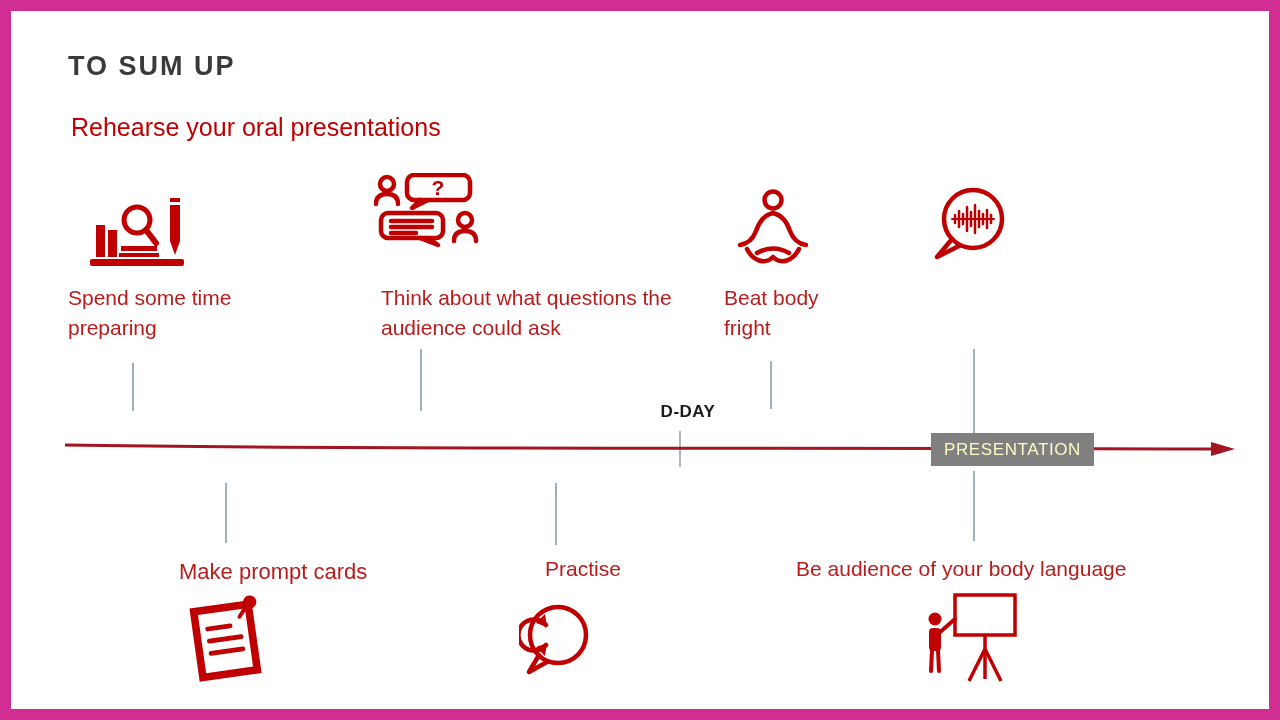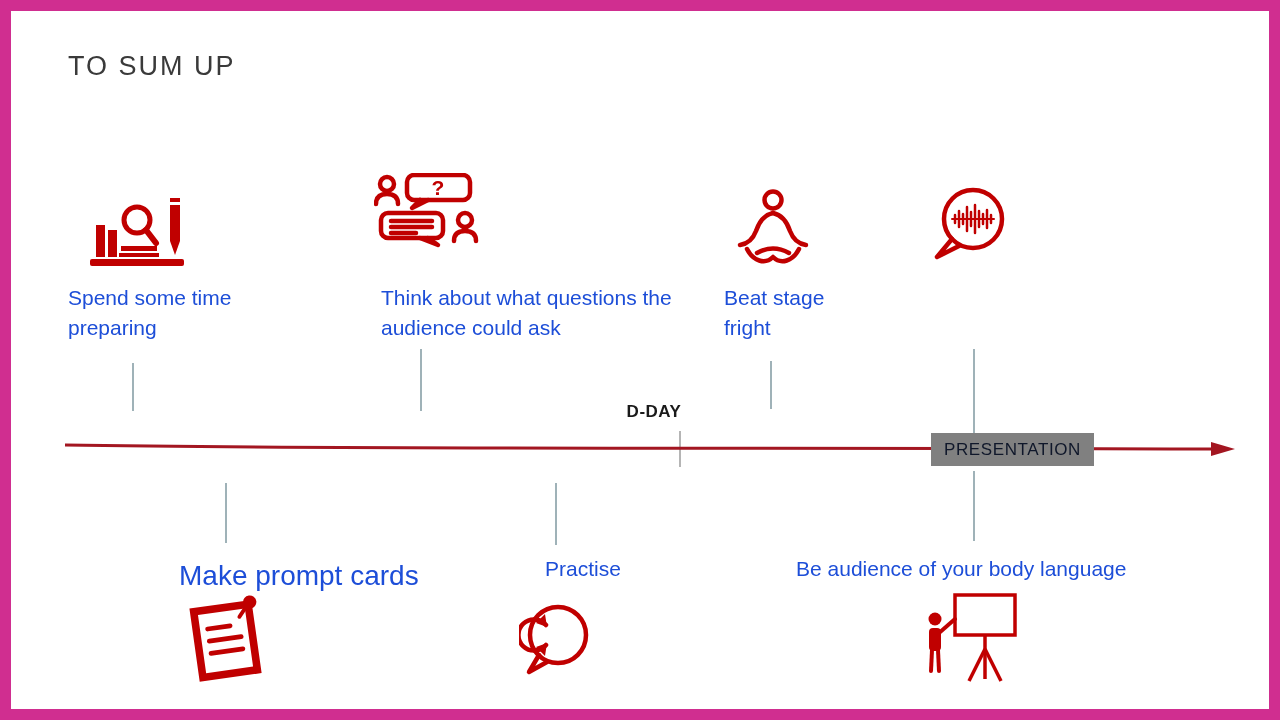--- a/index.html
+++ b/index.html
@@ -11,59 +11,60 @@
     overflow:hidden;
   }
   .frame {
     position:absolute; inset:0;
     border:11px solid #D02E90;
     background:#ffffff;
   }
   .abs { position:absolute; }
   .title {
     position:absolute; left:57px; top:40px;
-    font-size:27px; font-weight:400; color:#3a3a3a;
+    font-size:27px; font-weight:700; color:#3a3a3a;
     letter-spacing:2px;
   }
   .subtitle {
     position:absolute; left:60px; top:102px;
     font-size:25px; font-weight:400; color:#C00000;
   }
   .item-label {
     position:absolute;
-    font-size:21px; color:#1d4ed8; line-height:1.42;
+    font-size:21px; color:#b91c1c; line-height:1.42;
   }
   .connector {
     position:absolute; width:2px; background:#9FB2B8;
   }
   .dday {
-    position:absolute; left:603px; top:391px; width:80px;
+    position:absolute; left:637px; top:391px; width:80px;
     text-align:center; font-size:17px; font-weight:700; color:#1a1a1a;
     letter-spacing:0.5px;
   }
   .dday-tick {
     position:absolute; left:668px; top:420px; height:36px; width:1.5px;
     background:#b5b5b5;
   }
   .presentation {
     position:absolute; left:920px; top:422px; height:33px;
-    background:#808080; color:#0f172a;
+    background:#808080; color:#fef9c3;
     font-size:17px; line-height:33px; padding:0 13px;
     letter-spacing:0.6px;
   }
   .icon { position:absolute; }
-  .big-label { font-size:28px; }
+  .big-label { font-size:22px; }
   .nowrap { white-space:nowrap; }
 </style>
 </head>
 <body>
 
 <div class="frame">
 
   <div class="title">TO SUM UP</div>
+  <div class="subtitle">Rehearse your oral presentations</div>
 
   <div class="icon" style="left:77px; top:182px;">
     <svg viewBox="0 0 100 85" width="100" height="85">
       <g fill="#C00000" stroke="none">
         <rect x="2" y="66" width="94" height="7" rx="2"></rect>
         <rect x="8" y="32" width="9" height="32"></rect>
         <rect x="20" y="37" width="9" height="27"></rect>
         <rect x="33" y="53" width="36" height="5"></rect>
         <rect x="31" y="60" width="40" height="4"></rect>
         <polygon points="82,12 92,12 92,48 87,62 82,48"></polygon>
@@ -124,21 +125,21 @@
         <line x1="60" y1="23" x2="60" y2="41" stroke-width="2.5"></line>
         <line x1="64" y1="28" x2="64" y2="36" stroke-width="2.5"></line>
       </g>
     </svg>
   </div>
 
   <div class="item-label" style="left:57px; top:272px; width:215px;">Spend some time preparing</div>
 
   <div class="item-label" style="left:370px; top:272px; width:305px;">Think about what questions the audience could ask</div>
 
-  <div class="item-label" style="left:713px; top:272px; width:140px;">Beat stage fright</div>
+  <div class="item-label" style="left:713px; top:272px; width:140px;">Beat body fright</div>
 
 
   <div class="connector" style="left:121px; top:352px; height:48px;"></div>
   <div class="connector" style="left:409px; top:338px; height:62px;"></div>
   <div class="connector" style="left:759px; top:350px; height:48px;"></div>
   <div class="connector" style="left:962px; top:338px; height:84px;"></div>
 
   <div class="dday">D-DAY</div>
   <div class="dday-tick"></div>
 

